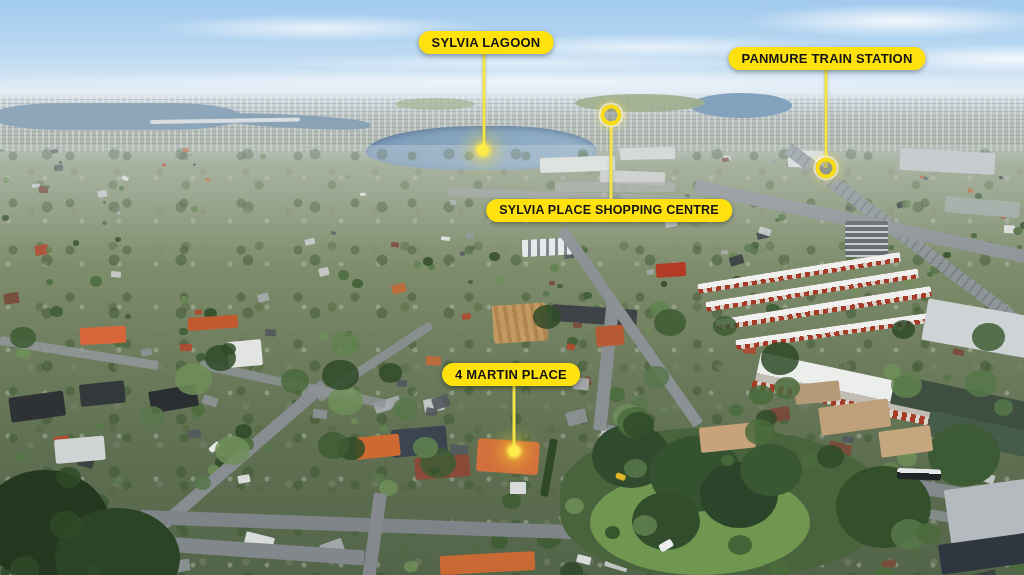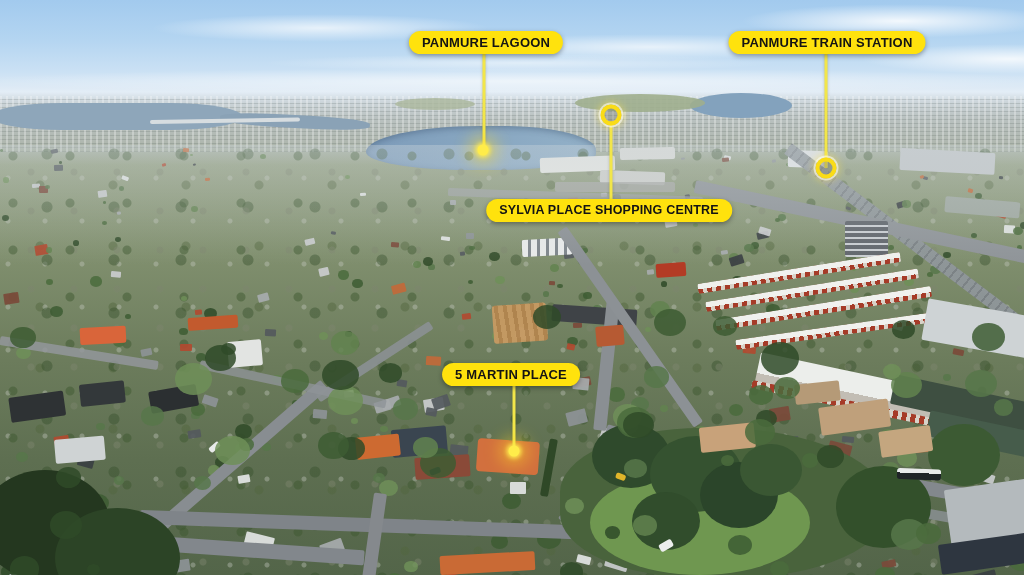--- a/index.html
+++ b/index.html
@@ -41,21 +41,21 @@
     background:var(--line,#f2e64a);box-shadow:0 0 3px rgba(40,40,0,.25);}
   .dot{position:absolute;transform:translate(-50%,-50%);border-radius:50%;z-index:11;}
   .dot.glow{width:11px;height:11px;background:#ffec4a;
     box-shadow:0 0 4px 2px rgba(255,236,80,.95),0 0 16px 9px rgba(255,220,40,.45);}
   .dot.ring{width:13px;height:13px;border:4px solid #fadc16;background:rgba(110,110,85,.3);
     box-shadow:0 0 0 2px rgba(255,255,255,.55),0 0 8px 2px rgba(255,230,80,.6);}
   #leader-lagoon {left:484px;top:54px;height:95px;}
   #pill-lagoon   {left:486px;top:31px;}
   #dot-lagoon    {left:483px;top:150px;}
   #leader-train  {left:826px;top:54px;height:114px;}
-  #pill-train    {left:827px;top:31px;}
+  #pill-train    {left:827px;top:47px;}
   #dot-train     {left:826px;top:168px;}
   #leader-sylvia {left:611px;top:121px;height:78px;}
   #pill-sylvia   {left:609px;top:199px;font-size:12.5px;}
   #dot-sylvia    {left:611px;top:115px;}
   #leader-martin {left:514px;top:386px;height:63px;}
   #pill-martin   {left:511px;top:363px;}
   #dot-martin    {left:514px;top:451px;}
 </style>
 </head>
 <body>
@@ -471,21 +471,21 @@
       <div class="d" style="left: 774.414px; top: 377.207px; width: 25.6435px; height: 21.797px; border-radius: 50%; background: rgb(74, 107, 60); opacity: 0.85;"></div>
       <div class="d" style="left: 728.124px; top: 535.204px; width: 23.7688px; height: 20.2035px; border-radius: 50%; background: rgb(61, 92, 51); opacity: 0.85;"></div>
       <div class="d" style="left: 49.8451px; top: 305.746px; width: 13.3401px; height: 11.3391px; border-radius: 50%; background: rgb(61, 92, 51); opacity: 0.85;"></div>
       <div class="d" style="left: 318.079px; top: 432.217px; width: 31.2108px; height: 26.5292px; border-radius: 50%; background: rgb(61, 92, 51); opacity: 0.85;"></div>
     </div>
 
   <div>
     <div class="leader" id="leader-lagoon"></div>
     <div class="dot glow" id="dot-lagoon"></div>
     <div class="pill" id="pill-lagoon">
-      <span>PANMURE LAGOON</span>
+      <span>SYLVIA LAGOON</span>
     </div>
   </div>
 
   <div>
     <div class="leader" id="leader-train"></div>
     <div class="dot ring" id="dot-train"></div>
     <div class="pill" id="pill-train">
       <span>PANMURE TRAIN STATION</span>
     </div>
   </div>
@@ -495,17 +495,17 @@
     <div class="dot ring" id="dot-sylvia"></div>
     <div class="pill" id="pill-sylvia">
       <span>SYLVIA PLACE SHOPPING CENTRE</span>
     </div>
   </div>
 
   <div>
     <div class="leader" id="leader-martin"></div>
     <div class="dot glow" id="dot-martin"></div>
     <div class="pill" id="pill-martin">
-      <span>5 MARTIN PLACE</span>
+      <span>4 MARTIN PLACE</span>
     </div>
   </div>
 
 </div>
 
 </body></html>

